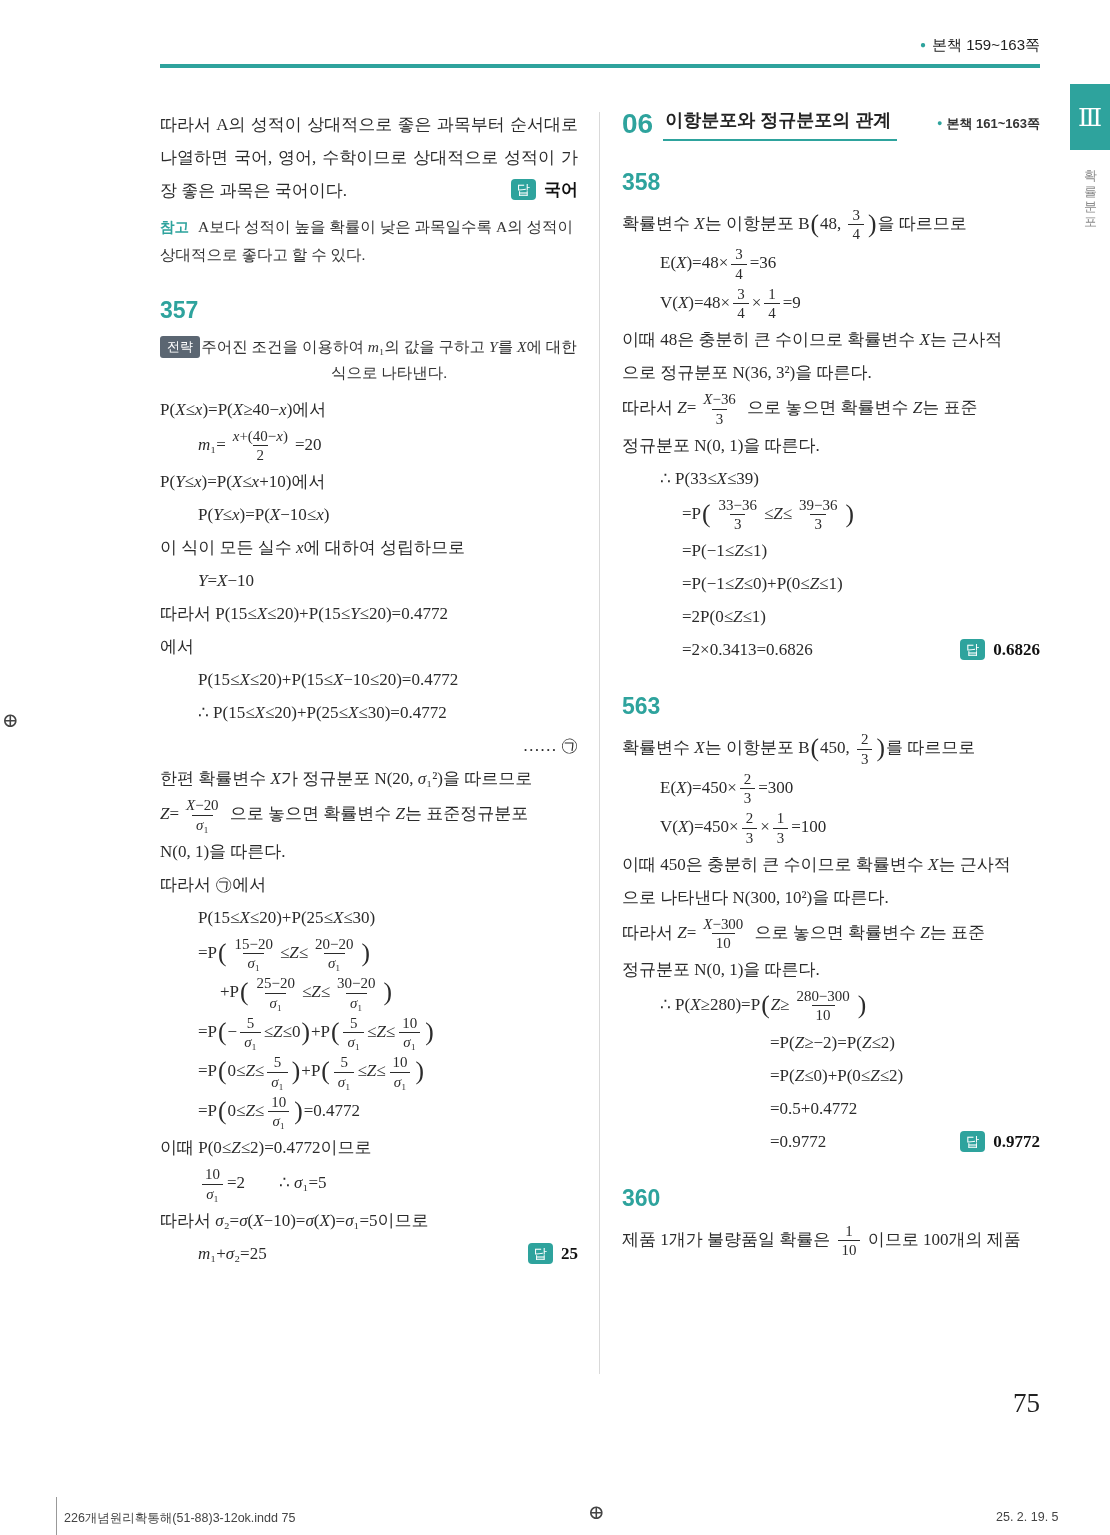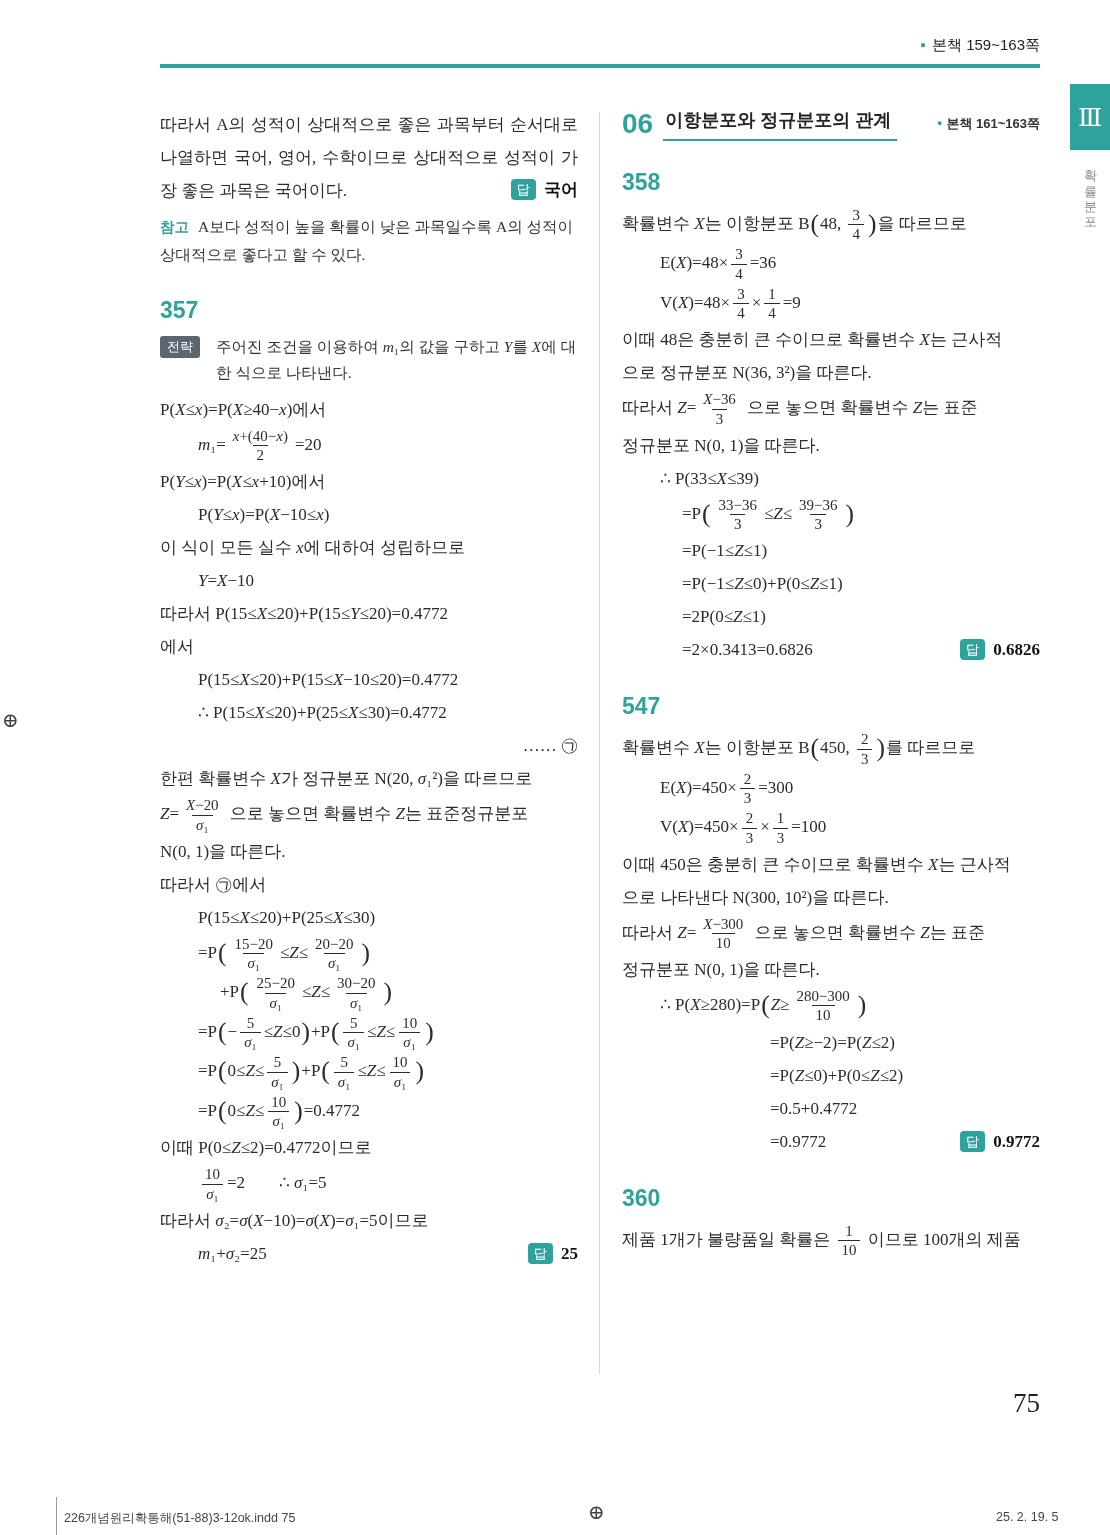--- a/index.html
+++ b/index.html
@@ -32,21 +32,21 @@
   #col-left{ left:160px; }
   #col-right{ left:622px; }
   
   .para{ font-size:17px; line-height:33px; text-align:justify; }
   .ansrow{ display:flex; justify-content:flex-end; margin-top:-29px; margin-bottom:4px; }
   .note{ font-size:15.5px; line-height:28px; color:#333; margin-top:12px; }
   .note-badge{ color:var(--accent); font-weight:bold; font-family:"Liberation Sans",sans-serif;
                font-size:14.5px; margin-right:9px; }
   .pnum{ color:var(--accent); font-family:"Liberation Sans",sans-serif; font-weight:bold;
          font-size:23px; margin:28px 0 10px; }
-  .strategy{ display:flex; gap:16px; margin:2px 0 8px; font-size:15.5px; line-height:26px; color:#333; }
+  .strategy{ display:flex; gap:0; margin:2px 0 8px; font-size:15.5px; line-height:26px; color:#333;text-align:center; }
   .strategy .badge{ flex:0 0 auto; background:#5b6672; color:#fff; border-radius:3px;
                     font-family:"Liberation Sans",sans-serif; font-size:13px; height:22px;
                     line-height:22px; padding:0 7px; margin-top:2px; }
   .strategy .stext{ flex:1; }
   .section{ display:flex; align-items:flex-end; gap:10px; margin:0 0 2px; }
   .section .num{ color:var(--accent); font-family:"Liberation Sans",sans-serif; font-weight:bold;
                  font-size:28px; line-height:1; padding-bottom:3px; }
   .section .title{ font-family:"Liberation Sans",sans-serif; font-weight:bold; font-size:18px;
                    color:#222; border-bottom:2px solid var(--accent); padding:0 6px 7px 2px; }
   .section .ref{ margin-left:auto; font-size:13px; color:#333; font-weight:bold;
@@ -286,21 +286,21 @@
           <span class="tx">=2P(0≤<i>Z</i>≤1)</span>
         </div>
         <div class="mline in2">
           <span class="tx">=2×0.3413=0.6826</span>
           <span class="ansr">
             <span class="chip">답</span>
             <b class="ansv">0.6826</b>
           </span>
         </div>
       </div>
-      <div class="pnum">547</div>
+      <div class="pnum">563</div>
       <div class="mblock">
         <div class="mline in0">
           <span class="tx">확률변수 <i>X</i>는 이항분포 B<span class="bigp">(</span>450, <span class="frac">
               <span class="fnum">2</span>
               <span class="fden">3</span>
             </span><span class="bigp">)</span>를 따르므로</span>
         </div>
         <div class="mline in1">
           <span class="tx">E(<i>X</i>)=450×<span class="frac">
               <span class="fnum">2</span>

